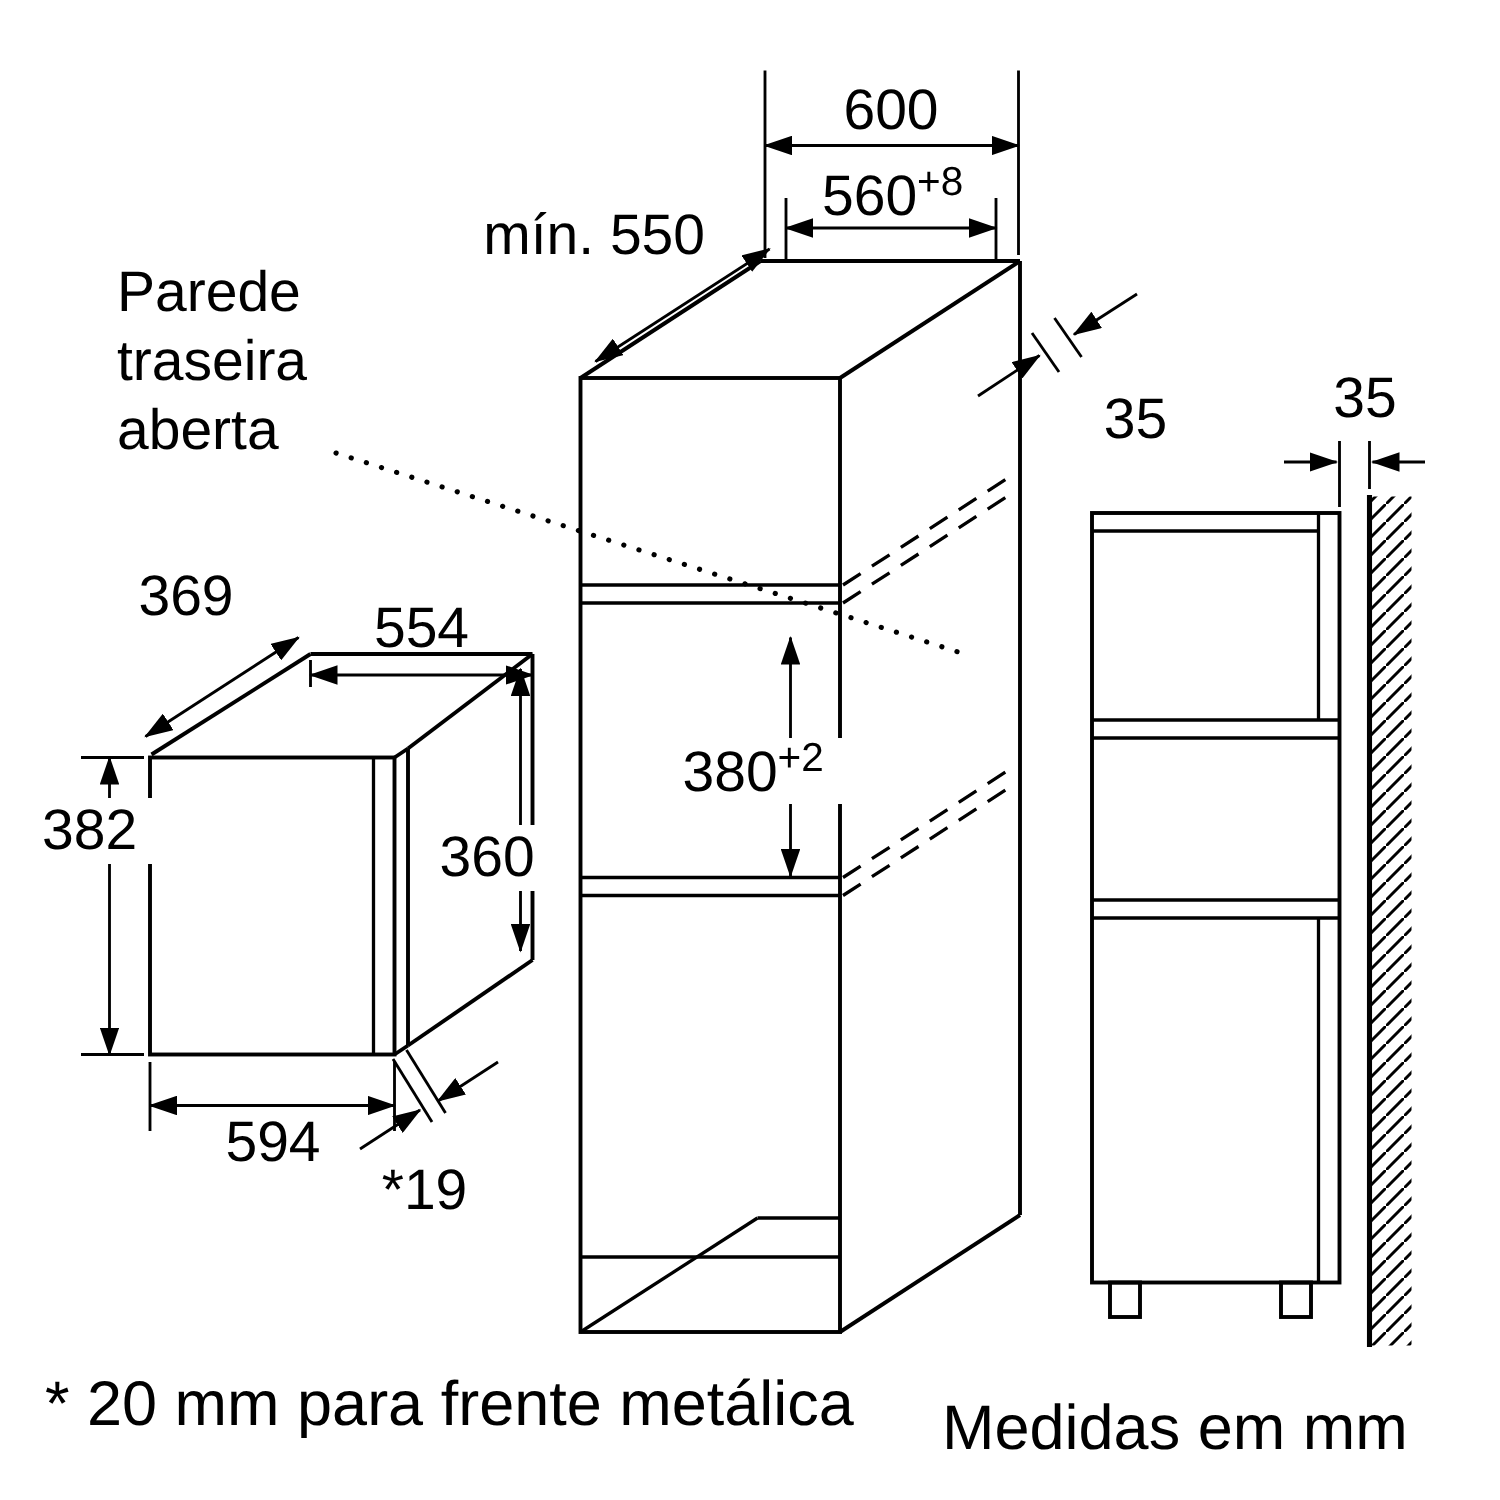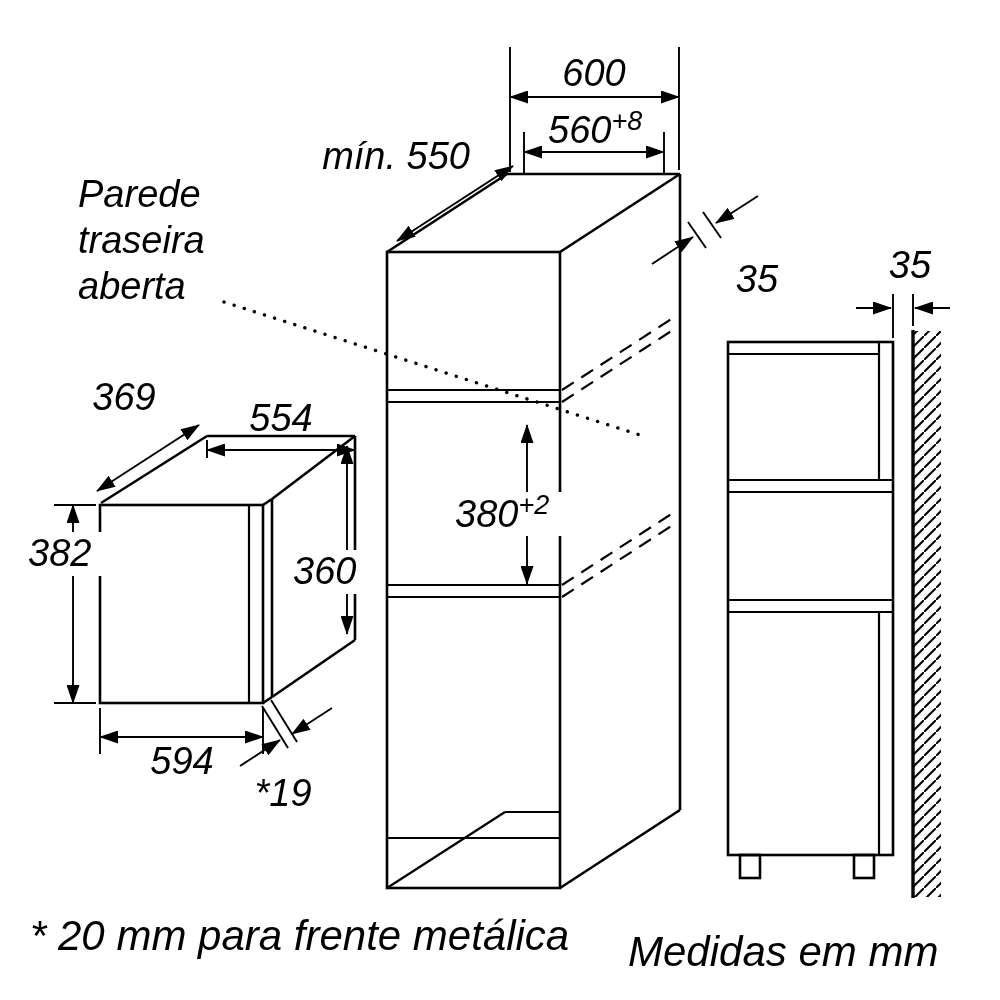--- a/index.html
+++ b/index.html
@@ -7,21 +7,20 @@
     padding: 0;
     background: #ffffff;
     font-family: "Liberation Sans", sans-serif;
   }
   .canvas {
     position: relative;
     width: 1000px;
     height: 1000px;
     background: #ffffff;
     overflow: hidden;
-    font-style: italic;
   }
   svg { display: block; }
 
   
   .outline line, .outline rect, .outline path {
     stroke: #000000;
     fill: none;
     stroke-width: 2.6;
   }
   .inner { stroke-width: 2.2 !important; }

